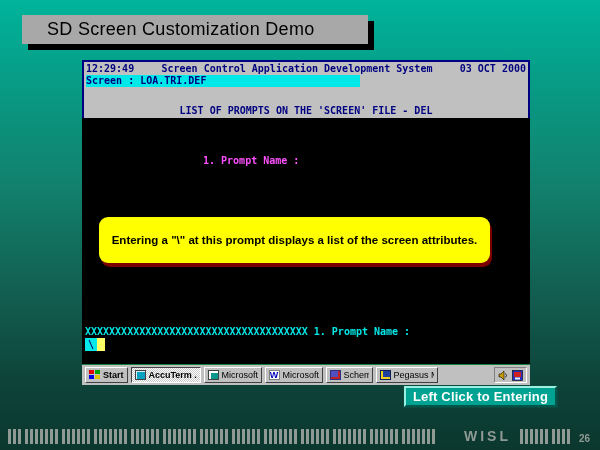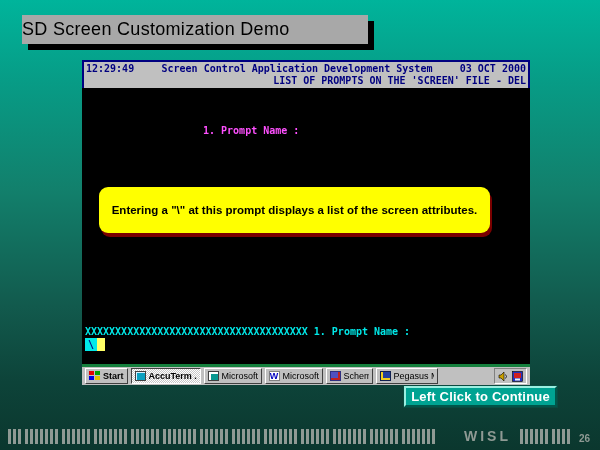--- a/index.html
+++ b/index.html
@@ -7,52 +7,52 @@
   body {
     position:relative;
     font-family:"Liberation Sans", sans-serif;
     background:linear-gradient(180deg,#00b49b 0%,#079c86 18%,#12806c 42%,#125a4d 68%,#0d4339 85%,#0b372e 100%);
   }
 
   
   .title-bar {
     position:absolute; left:22px; top:15px; width:346px; height:29px;
     background:#a8a8a8; box-shadow:6px 6px 0 0 #000;
-    display:flex; align-items:center; 
+    display:flex; align-items:center; padding-left:25px;
     font-size:18px; color:#000; letter-spacing:.3px;
   }
 
   
   .win { position:absolute; left:82px; top:60px; width:448px; height:325px; display:flex; flex-direction:column;border-radius:14px; }
   .term-header {
     background:#c0c0c0; border:2px solid #000080; border-bottom:none;
     font-family:"DejaVu Sans Mono", monospace; font-weight:bold; font-size:10px;
     color:#000080; padding:1px 2px 1px 2px; line-height:12px;
   }
   .term-row1 { display:flex; justify-content:space-between; }
   .term-row2 { height:12px; }
   .term-row2 .hl { background:#00e8e8; display:inline-block; min-width:274px; }
-  .term-row3 { text-align:right; height:12px; }
+  .term-row3 { text-align:center; height:12px;margin-top:18px; }
 
   .term-screen { flex:1; background:#000000; position:relative; font-family:"DejaVu Sans Mono", monospace; font-weight:bold; font-size:10px; }
   .prompt-label { position:absolute; left:121px; top:37px; color:#ff50ff; }
   .tooltip {
     position:absolute; left:17px; top:99px; width:391px; height:46px;
     background:#ffff00; border-radius:9px; box-shadow:2px 4px 0 0 #7a0000;
     display:flex; align-items:center; justify-content:center;
     font-family:"Liberation Sans", sans-serif; font-size:11.5px; color:#000; white-space:nowrap;
   }
   .x-row { position:absolute; left:3px; bottom:27px; color:#00e8e8; white-space:nowrap; }
   .input-line { position:absolute; left:3px; bottom:13px; height:13px; display:flex; align-items:flex-end; }
   .input-cell { background:#00e8e8; color:#000080; padding:0 3px; height:13px; line-height:13px; }
   .cursor-block { display:inline-block; width:8px; height:13px; background:#ffff66; }
 
   
   .taskbar {
-    height:21px; background:#c0c0c0; border-top:3px solid #15803d;
+    height:21px; background:#c0c0c0; border-top:1px solid #15803d;
     display:flex; align-items:center; gap:3px; padding:0 3px;
   }
   .tb-btn, .start-btn {
     height:16px; background:#c0c0c0; border:1px solid;
     border-color:#fff #404040 #404040 #fff;
     display:flex; align-items:center; gap:3px; padding:0 3px;
     font-size:9px; color:#000; white-space:nowrap; overflow:hidden; flex:none;
   }
   .start-btn { font-weight:bold; }
   .tb-btn.active {
@@ -106,20 +106,23 @@
   <span>SD Screen Customization Demo</span>
 </div>
 
 <div class="win">
   <div class="term-header">
     <div class="term-row1">
       <span>12:29:49</span>
       <span>Screen Control Application Development System</span>
       <span>03 OCT 2000</span>
     </div>
+    <div class="term-row2">
+      <span class="hl">Screen : LOA.TRI.DEF</span>
+    </div>
     <div class="term-row3">LIST OF PROMPTS ON THE 'SCREEN' FILE - DEL</div>
   </div>
 
   <div class="term-screen">
     <div class="prompt-label">1. Prompt Name :</div>
     <div class="tooltip">
       <span>Entering a "\" at this prompt displays a list of the screen attributes.</span>
     </div>
     <div class="x-row">XXXXXXXXXXXXXXXXXXXXXXXXXXXXXXXXXXXXX 1. Prompt Name :</div>
     <div class="input-line">
@@ -162,21 +165,21 @@
       <svg width="11" height="11" viewBox="0 0 11 11">
         <rect x="0.5" y="0.5" width="10" height="10" fill="#2030c0" stroke="#000" stroke-width="0.6"></rect>
         <rect x="2" y="2" width="7" height="5" fill="#d02020"></rect>
         <rect x="3" y="7.5" width="5" height="2" fill="#f0f0f0"></rect>
       </svg>
     </div>
   </div>
 </div>
 
 <div class="continue-btn">
-  <span>Left Click to Continue</span>
+  <span>Left Click to Entering</span>
 </div>
 
 <div class="footer">
   <div class="bars bars-left" id="bars-left">
       <span class="bar-group">
         <span class="bar"></span>
         <span class="bar"></span>
         <span class="bar"></span>
       </span>
       <span class="bar-group">

